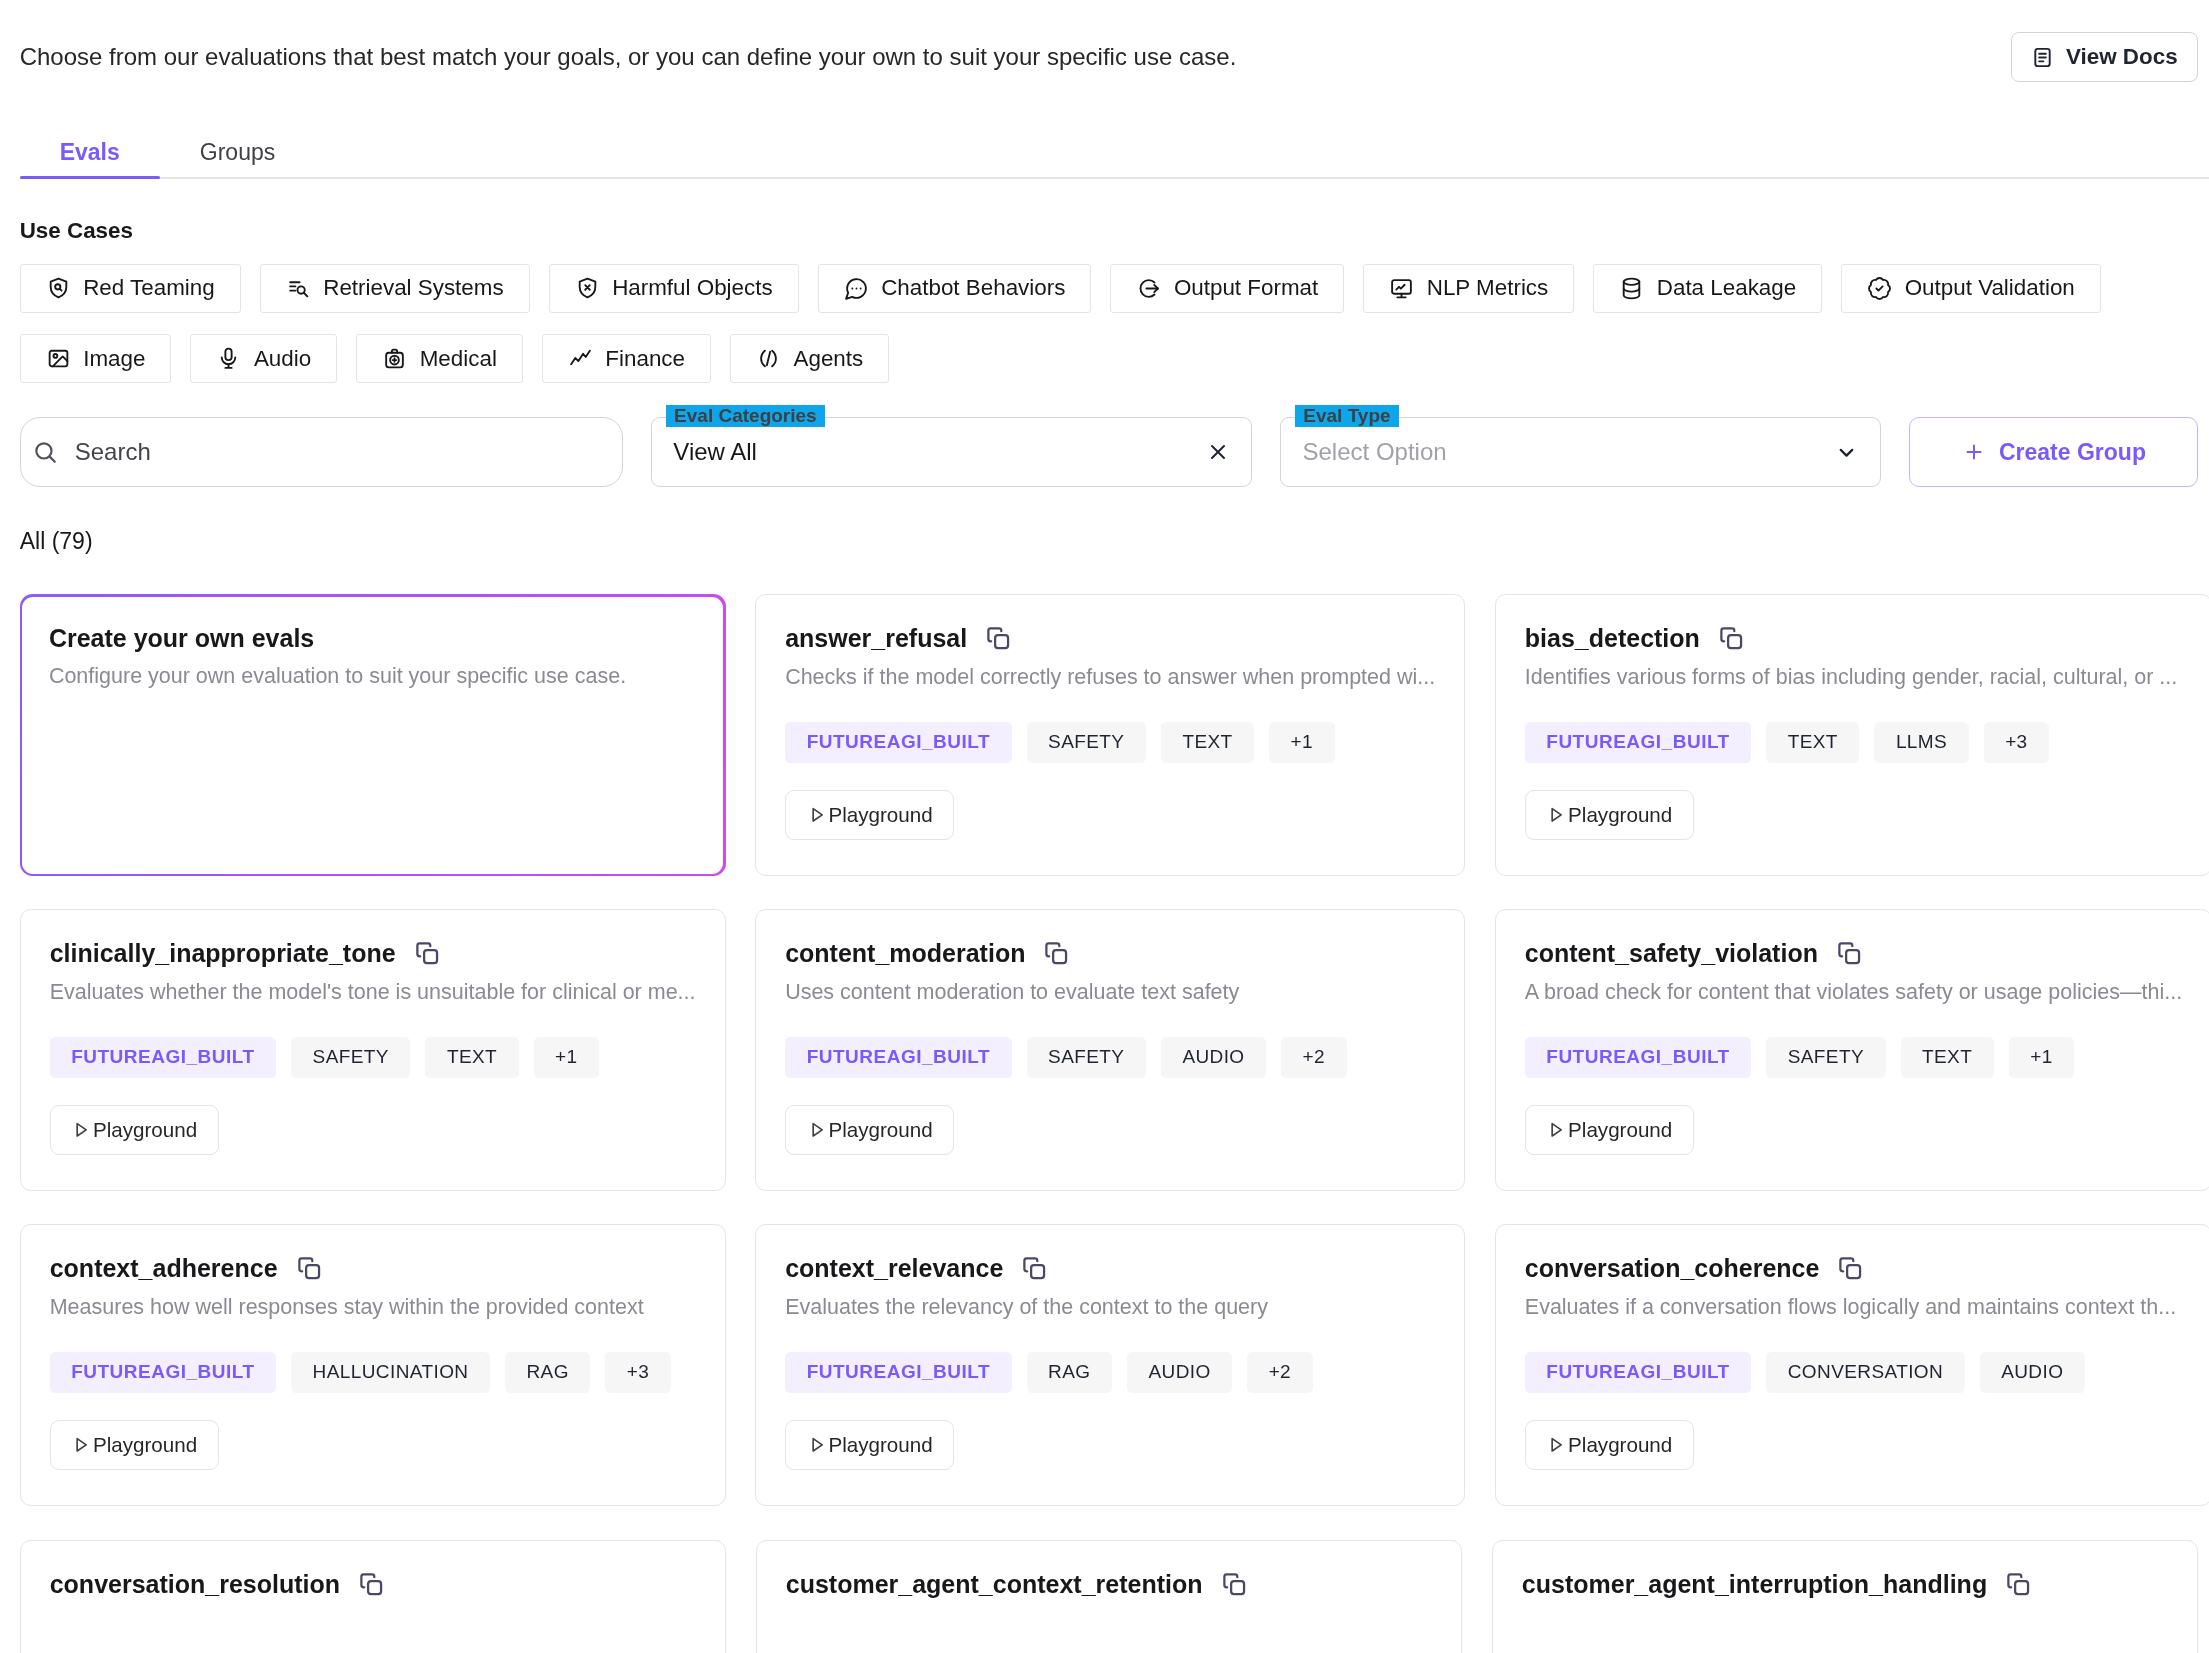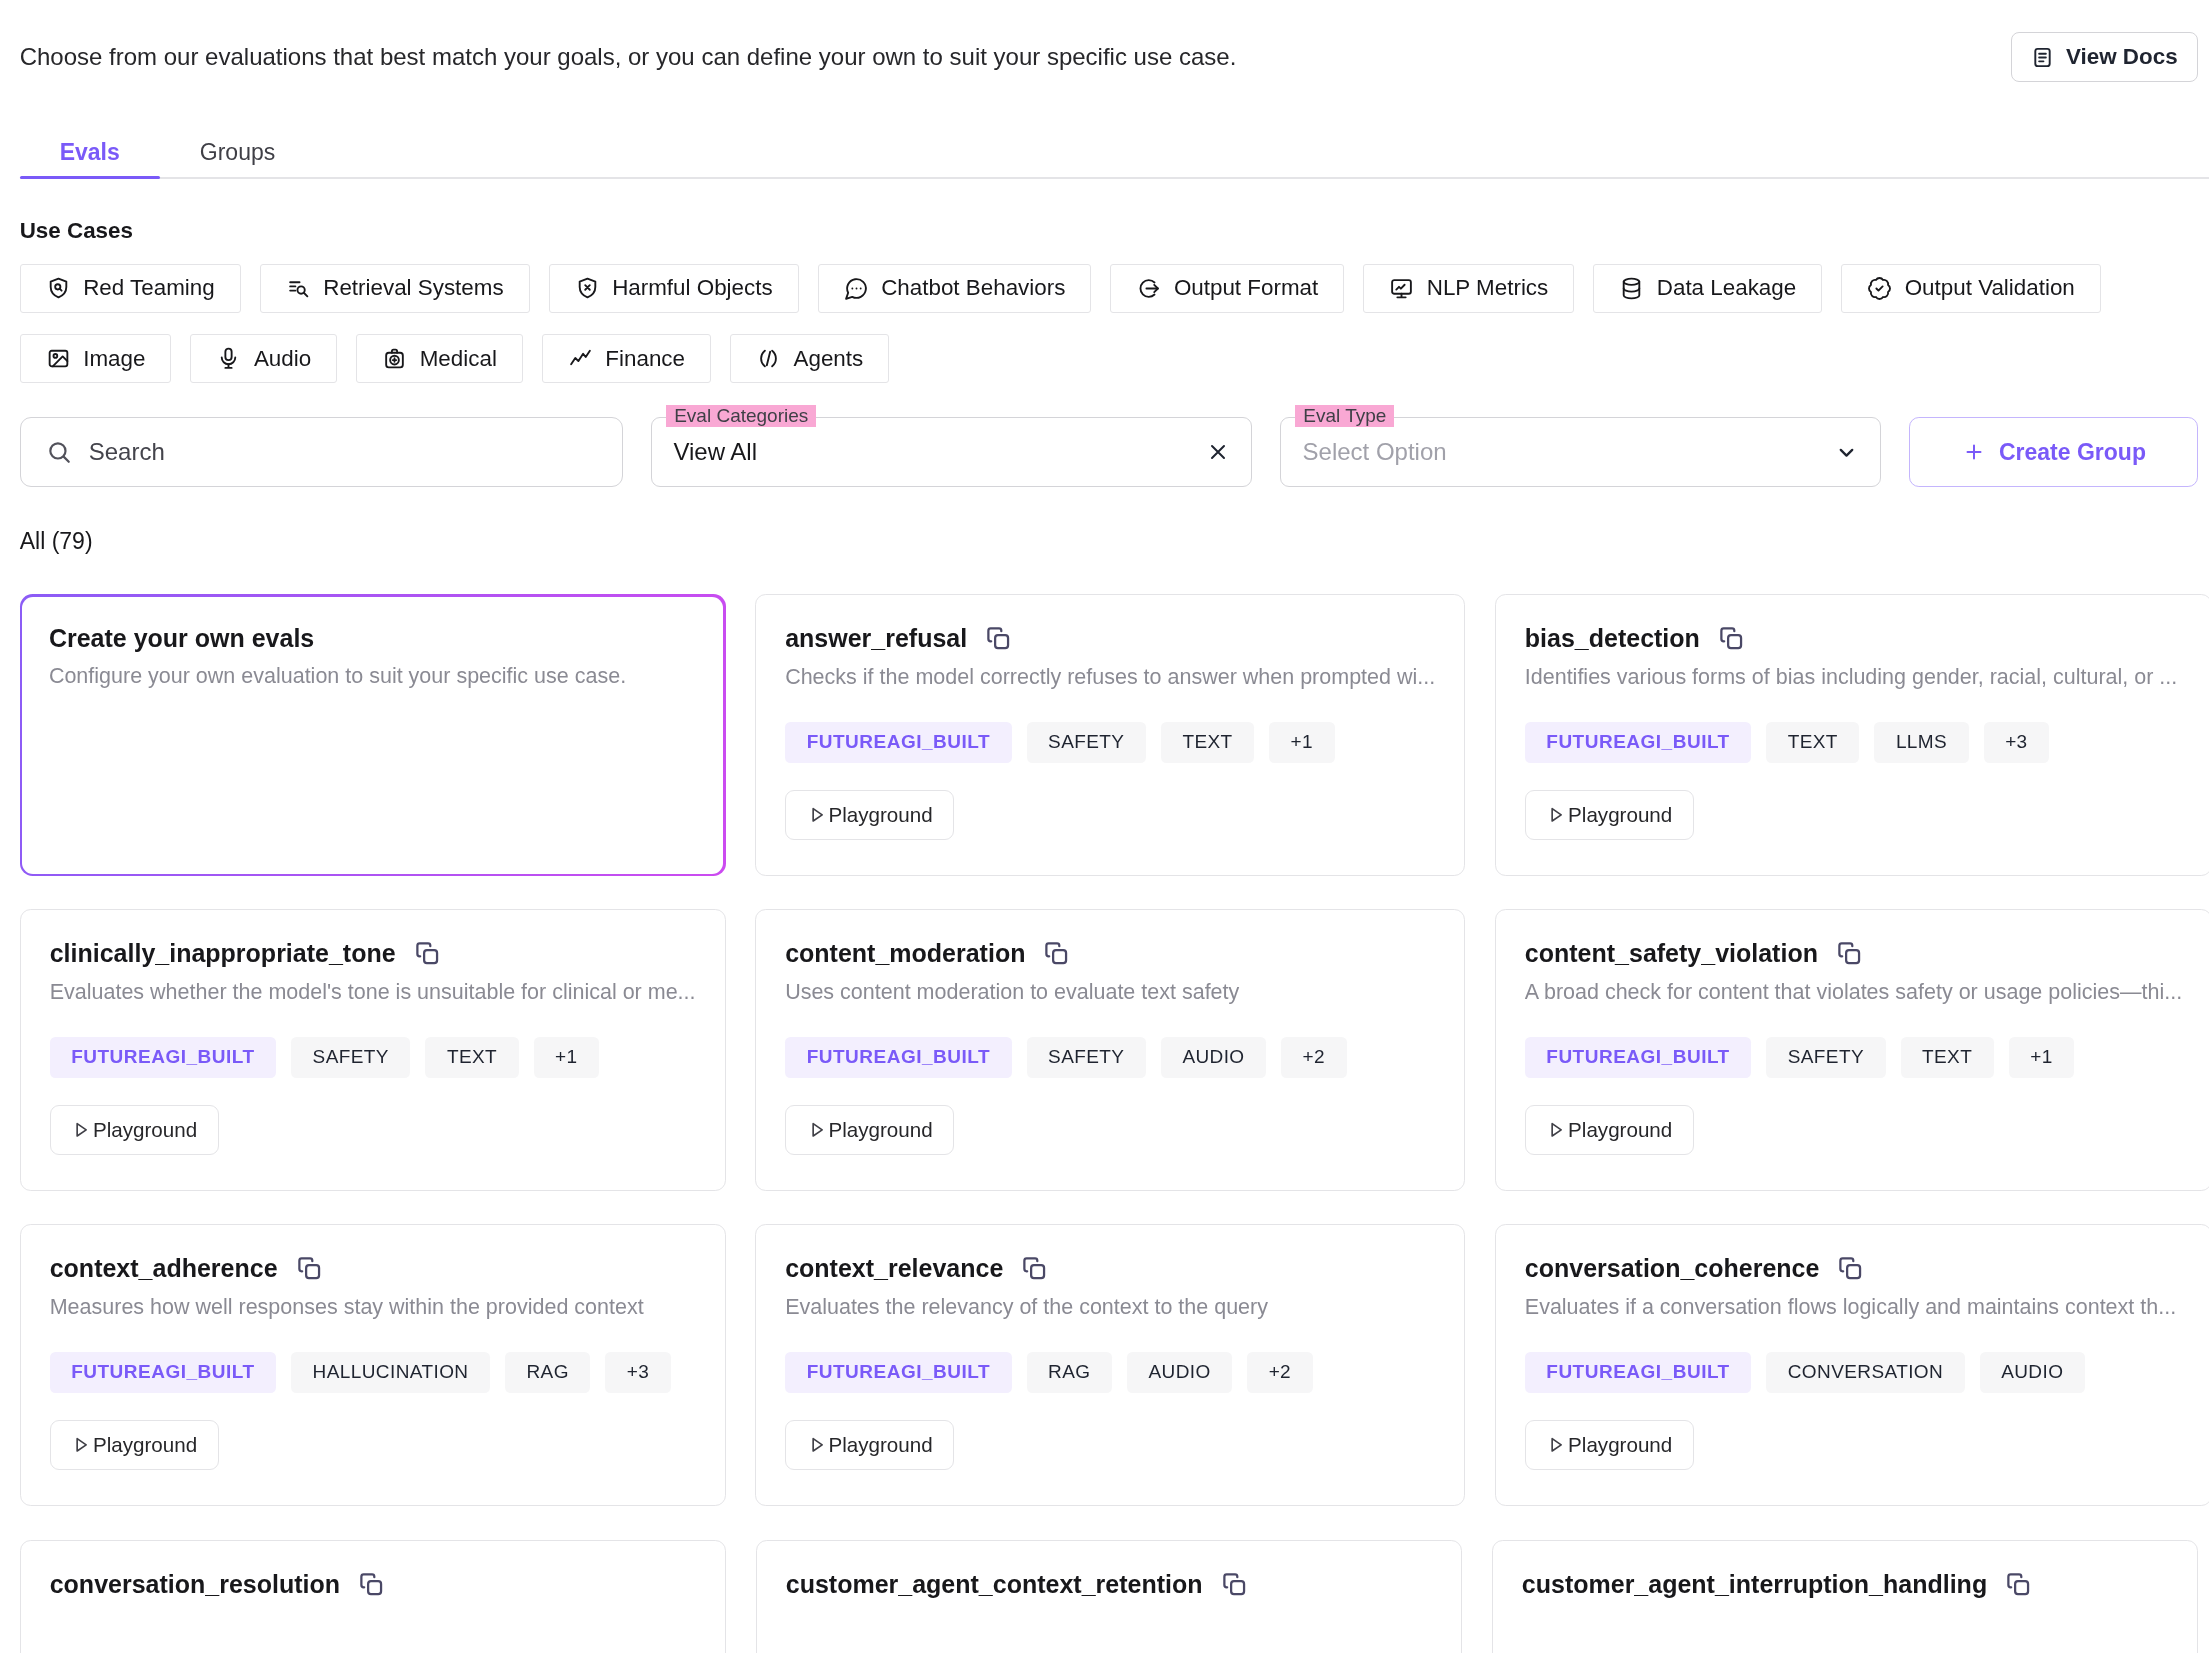--- a/index.html
+++ b/index.html
@@ -37,30 +37,30 @@
   .use-cases-label { margin-top:39px; font-size:22.4px; font-weight:600; }
   .chips { margin-top:19.7px; display:flex; flex-wrap:wrap; gap:21.5px 19px; }
   .chip { display:inline-flex; align-items:center; gap:12.5px; height:49px; padding:0 25px;
     border:0.9px solid #E4E4E7; border-radius:3px; background:#fff; font-size:22.4px; font-weight:500;
     color:#18181B; cursor:pointer; font-family:inherit; }
   .icon { display:inline-flex; }
   .chip .icon svg { width:25px; height:25px; }
 
   
   .filter-row { margin-top:34px; display:flex; gap:28px; }
-  .search-box { width:605px; height:70px; border:0.9px solid #D4D4D8; border-radius:11px;
-    display:flex; align-items:center; gap:15px; padding:0 25px; }
+  .search-box { width:605px; height:70px; border:0.9px solid #D4D4D8; border-radius:20px;
+    display:flex; align-items:center; gap:15px; padding:0 11px; }
   .search-box svg { width:26px; height:26px; color:#52525B; flex:none; }
   .search-input { border:none; outline:none; flex:1; font-size:24px; font-family:inherit;
     color:#18181B; background:transparent; min-width:0; }
   .search-input::placeholder { color:#44444C; }
   .mui-field { position:relative; width:603px; height:70px; border:0.9px solid #D4D4D8; border-radius:9px;
     display:flex; align-items:center; padding:0 21.5px; }
-  .mui-label { position:absolute; top:-13.4px; left:14.3px; background:#f9a8d4; padding:0 8px;
-    font-size:19px; font-weight:400; color:#3F3F46; }
+  .mui-label { position:absolute; top:-13.4px; left:14.3px; background:#0ea5e9; padding:0 8px;
+    font-size:19px; font-weight:700; color:#3F3F46; }
   .mui-value { font-size:24px; color:#18181B; flex:1; }
   .mui-value.placeholder { color:#A1A1AA; }
   .clear-btn, .dropdown-btn { background:none; border:none; padding:0; display:flex; color:#1F2430; cursor:pointer; }
   .clear-btn svg { width:24px; height:24px; }
   .dropdown-btn svg { width:25px; height:25px; }
   .create-group-btn { width:290px; height:70px; border:1.3px solid var(--accent-border,#C4B5FD);
     border-radius:9.9px; background:#fff; display:flex; align-items:center; justify-content:center; gap:13.4px;
     font-size:23px; font-weight:600; color:var(--accent,#7A5AF8); cursor:pointer; font-family:inherit; }
   .create-group-btn svg { width:24px; height:24px; }
 

